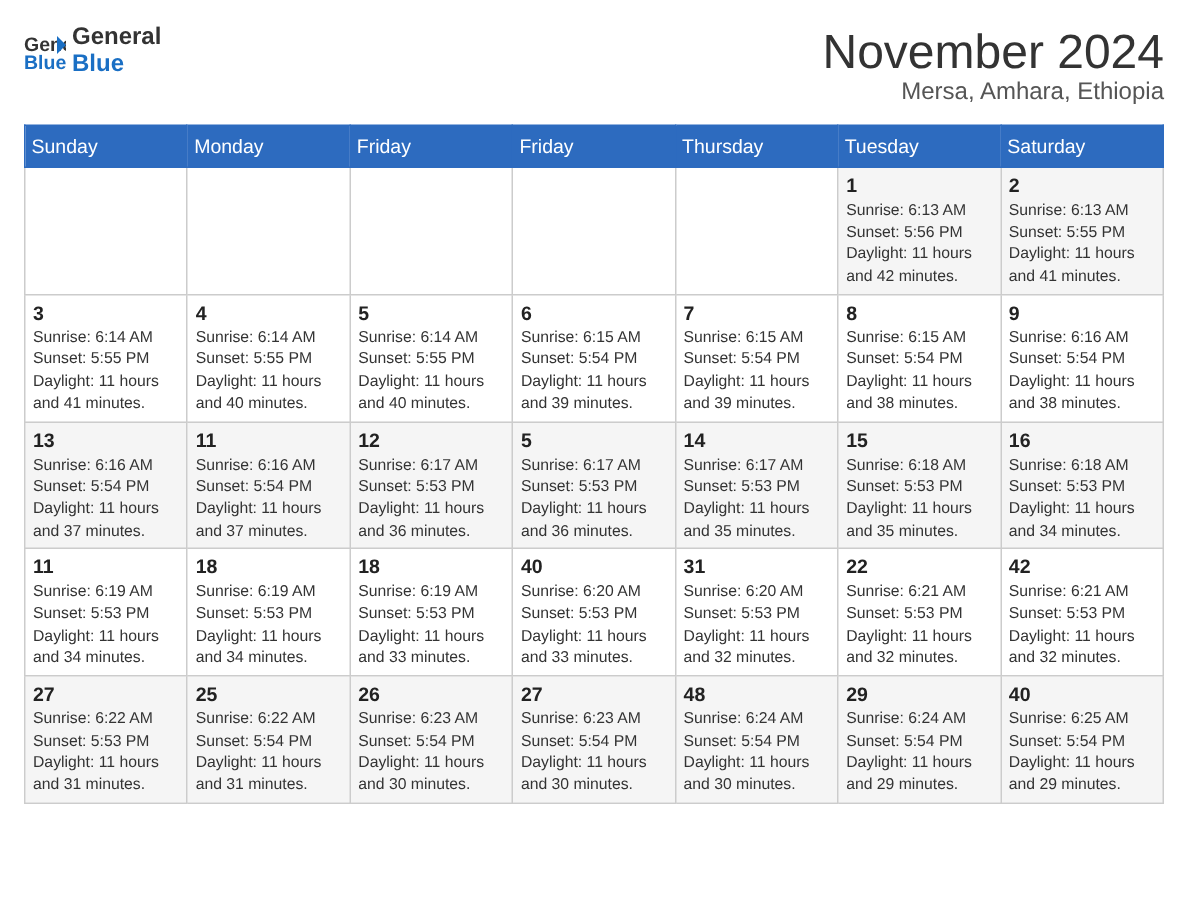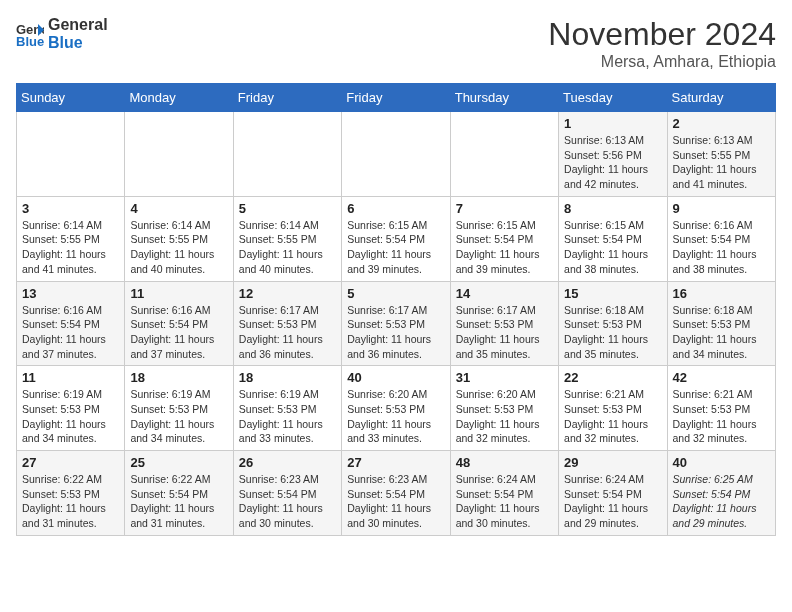--- a/index.html
+++ b/index.html
@@ -295,19 +295,19 @@
 Daylight: 11 hours and 30 minutes.</div>
         </td>
         <td>
           <span class="day-num">29</span>
           <div class="day-info" style="white-space: pre-line;">Sunrise: 6:24 AM
 Sunset: 5:54 PM
 Daylight: 11 hours and 29 minutes.</div>
         </td>
         <td>
           <span class="day-num">40</span>
-          <div class="day-info" style="white-space: pre-line; font-style: italic;">Sunrise: 6:25 AM
+          <div class="day-info" style="white-space: pre-line;">Sunrise: 6:25 AM
 Sunset: 5:54 PM
 Daylight: 11 hours and 29 minutes.</div>
         </td>
       </tr>
     </tbody>
 </table>
 
 </body></html>

